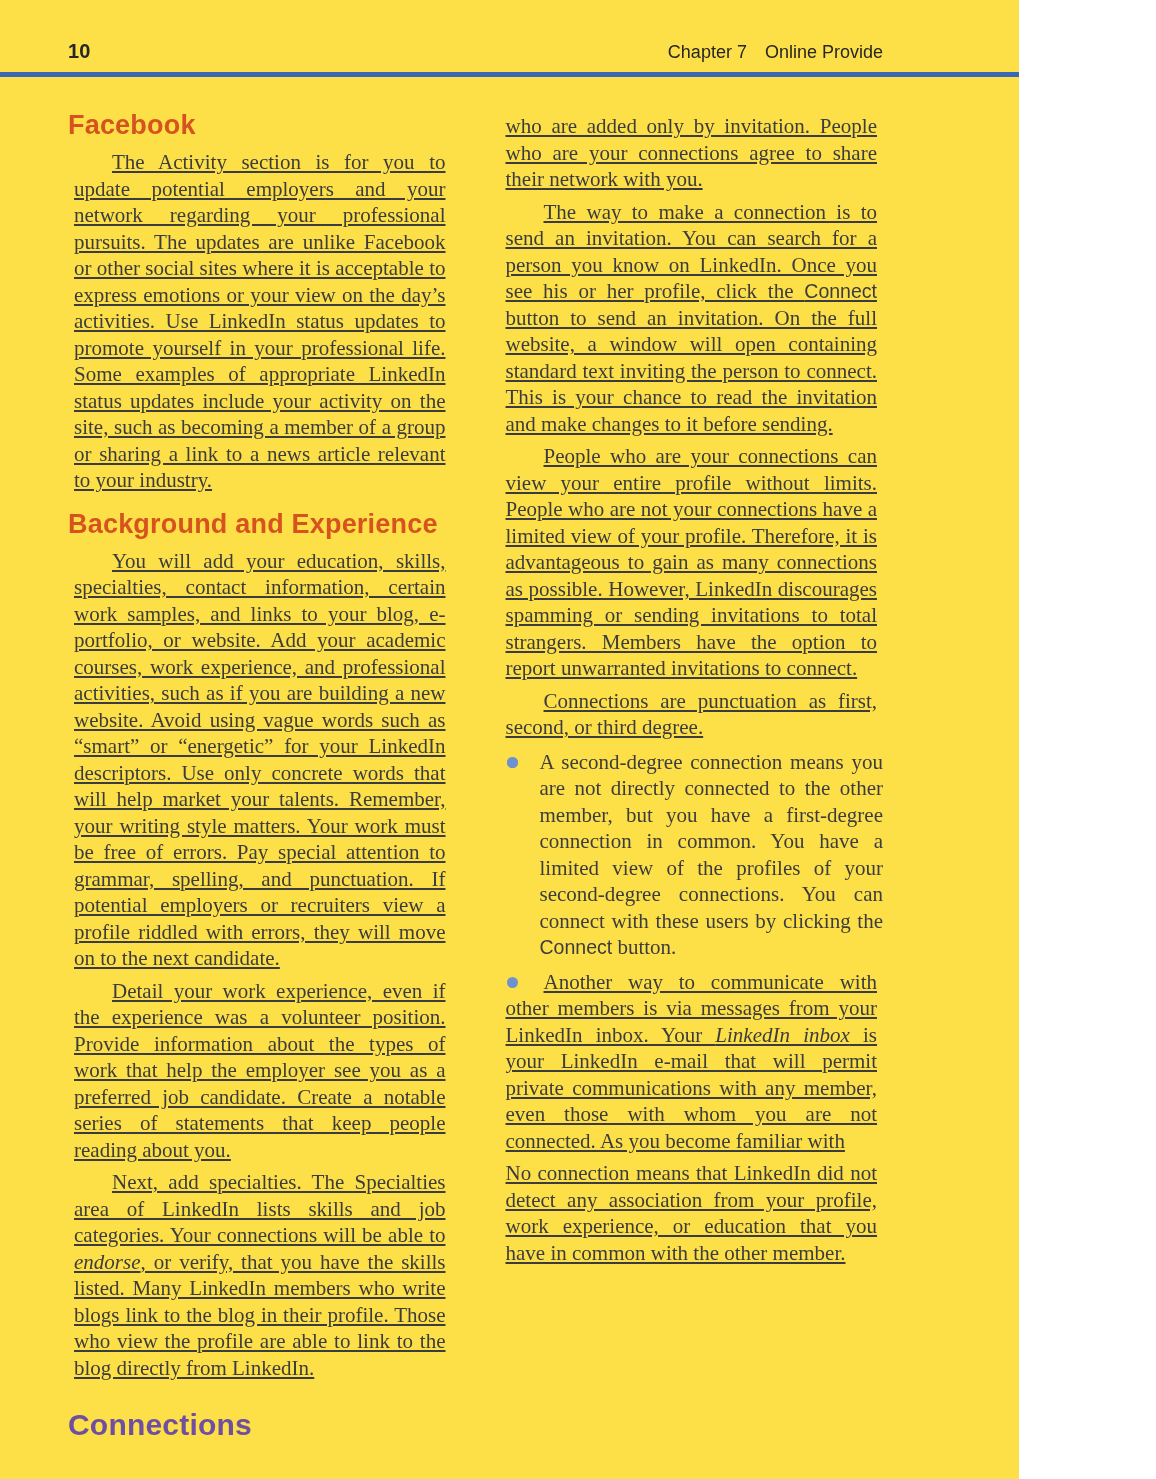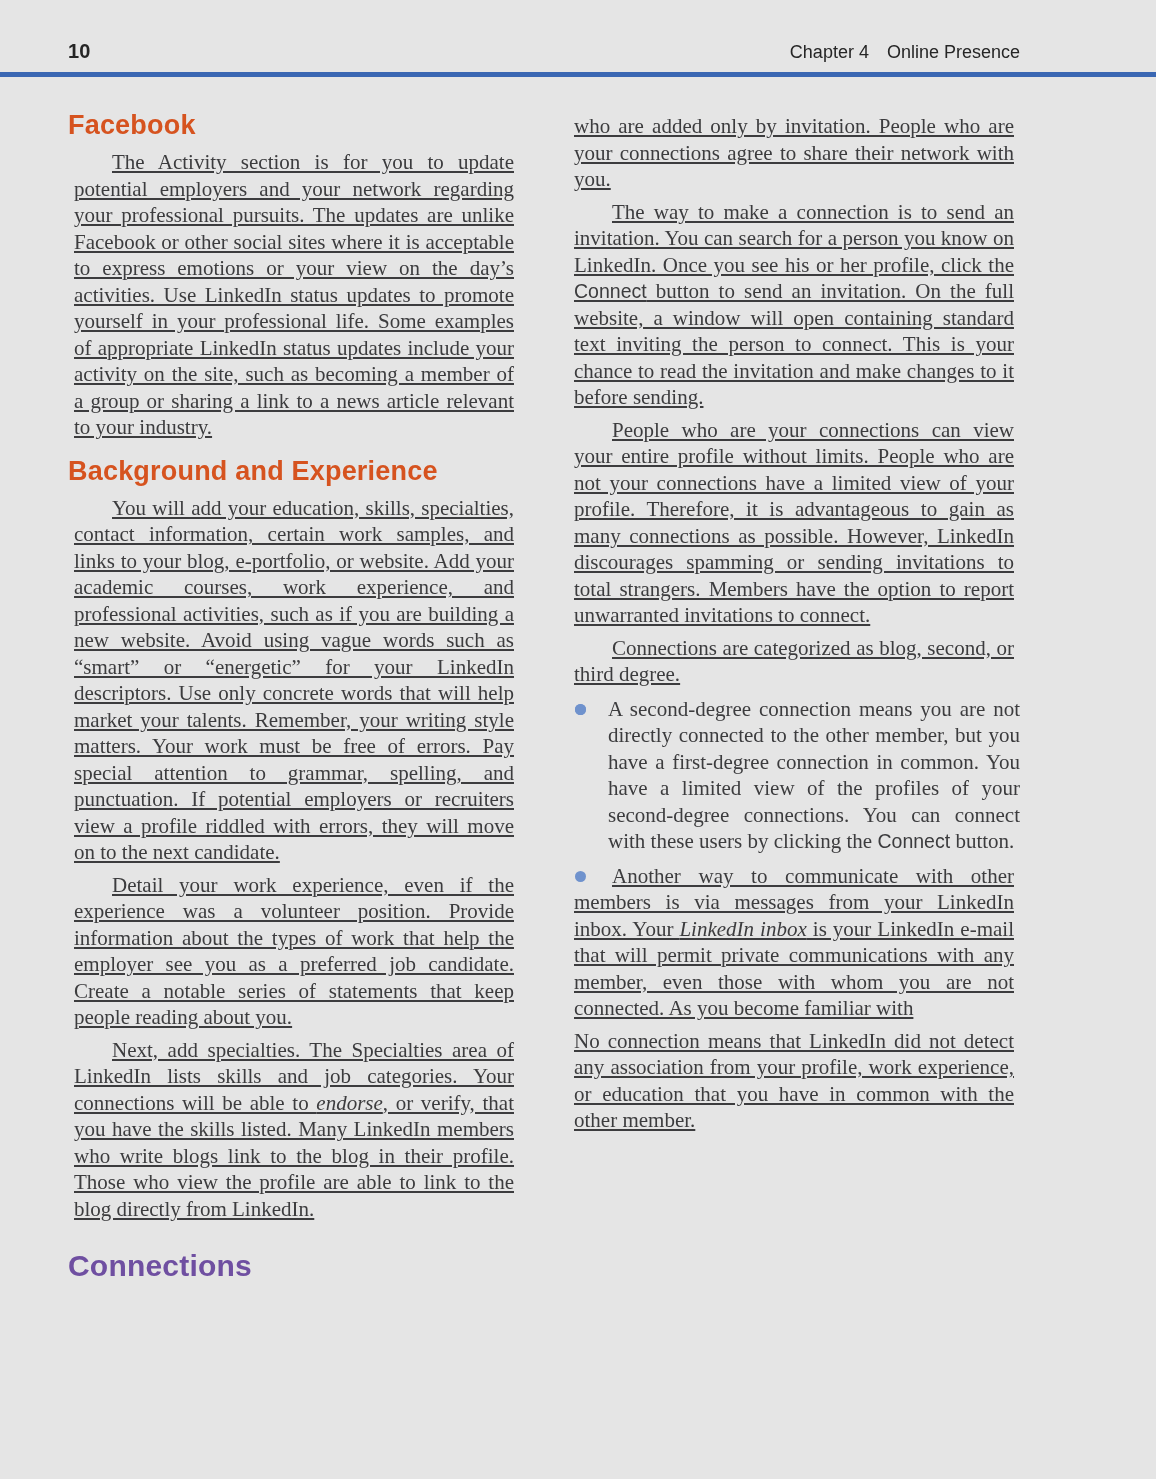--- a/index.html
+++ b/index.html
@@ -5,21 +5,21 @@
   :root{
     --orange:#d6531f;
     --purple:#6f4fa1;
     --rule-blue:#3a67b3;
     --bullet-blue:#6f92cd;
     --body-ink:#3c3c3e;
     --head-ink:#262626;
   }
   html,body{margin:0;padding:0;background:#ffffff;}
   .page{
-    width:1156px;height:1479px;background:#e5e5e5;position:relative;
+    width:1019px;height:1479px;background:#fde047;position:relative;
     overflow:hidden;box-sizing:border-box;
   }
   .page-header{
     display:flex;justify-content:space-between;align-items:baseline;
     padding:40px 136px 0 68px;
     font-family:"Liberation Sans",sans-serif;color:var(--head-ink);
   }
   .page-number{font-size:20px;font-weight:bold;letter-spacing:.2px;}
   .running-head{font-size:18px;}
   .running-head .head-title{margin-left:18px;}
@@ -63,39 +63,39 @@
     border-radius:50%;background:var(--bullet-blue);display:inline-block;
   }
 </style>
 </head>
 <body>
 
 <div class="page">
   <header class="page-header">
     <span class="page-number">10</span>
     <span class="running-head">
-      <span class="head-chapter">Chapter 4</span><span class="head-title">Online Presence</span>
+      <span class="head-chapter">Chapter 7</span><span class="head-title">Online Provide</span>
     </span>
   </header>
   <div class="rule"></div>
   <main class="columns">
     <section class="col">
         <h2 class="heading-orange">Facebook</h2>
         <p class="para indent"><span>The Activity section is for you to update potential employers and your network regarding your professional pursuits. The updates are unlike Facebook or other social sites where it is acceptable to express emotions or your view on the day’s activities. Use LinkedIn status updates to promote yourself in your professional life. Some examples of appropriate LinkedIn status updates include your activity on the site, such as becoming a member of a group or sharing a link to a news article relevant to your industry.</span></p>
         <h2 class="heading-orange">Background and Experience</h2>
         <p class="para indent"><span>You will add your education, skills, specialties, contact information, certain work samples, and links to your blog, e-portfolio, or website. Add your academic courses, work experience, and professional activities, such as if you are building a new website. Avoid using vague words such as “smart” or “energetic” for your LinkedIn descriptors. Use only concrete words that will help market your talents. Remember, your writing style matters. Your work must be free of errors. Pay special attention to grammar, spelling, and punctuation. If potential employers or recruiters view a profile riddled with errors, they will move on to the next candidate.</span></p>
         <p class="para indent"><span>Detail your work experience, even if the experience was a volunteer position. Provide information about the types of work that help the employer see you as a preferred job candidate. Create a notable series of statements that keep people reading about you.</span></p>
         <p class="para indent"><span>Next, add specialties. The Specialties area of LinkedIn lists skills and job categories. Your connections will be able to </span><span class="seg-italic">endorse</span><span>, or verify, that you have the skills listed. Many LinkedIn members who write blogs link to the blog in their profile. Those who view the profile are able to link to the blog directly from LinkedIn.</span></p>
         <h2 class="heading-purple">Connections</h2>
       </section>
     <section class="col">
         <p class="para"><span>who are added only by invitation. People who are your connections agree to share their network with you.</span></p>
         <p class="para indent"><span>The way to make a connection is to send an invitation. You can search for a person you know on LinkedIn. Once you see his or her profile, click the </span><span class="seg-ui">Connect</span><span> button to send an invitation. On the full website, a window will open containing standard text inviting the person to connect. This is your chance to read the invitation and make changes to it before sending.</span></p>
         <p class="para indent"><span>People who are your connections can view your entire profile without limits. People who are not your connections have a limited view of your profile. Therefore, it is advantageous to gain as many connections as possible. However, LinkedIn discourages spamming or sending invitations to total strangers. Members have the option to report unwarranted invitations to connect.</span></p>
-        <p class="para indent"><span>Connections are categorized as blog, second, or third degree.</span></p>
+        <p class="para indent"><span>Connections are punctuation as first, second, or third degree.</span></p>
         <p class="bullet"><span class="bullet-marker"></span></p>
         <p class="bullet"><span class="bullet-marker"></span><span>A second-degree connection means you are not directly connected to the other member, but you have a first-degree connection in common. You have a limited view of the profiles of your second-degree connections. You can connect with these users by clicking the </span><span class="seg-ui">Connect</span><span> button.</span></p>
         <p class="bullet"><span class="bullet-marker"></span></p>
         <p class="para indent"><span>Another way to communicate with other members is via messages from your LinkedIn inbox. Your </span><span class="seg-italic">LinkedIn inbox</span><span> is your LinkedIn e-mail that will permit private communications with any member, even those with whom you are not connected. As you become familiar with</span></p>
         <p class="para"><span>No connection means that LinkedIn did not detect any association from your profile, work experience, or education that you have in common with the other member.</span></p>
       </section>
   </main>
 </div>
 
 </body></html>

